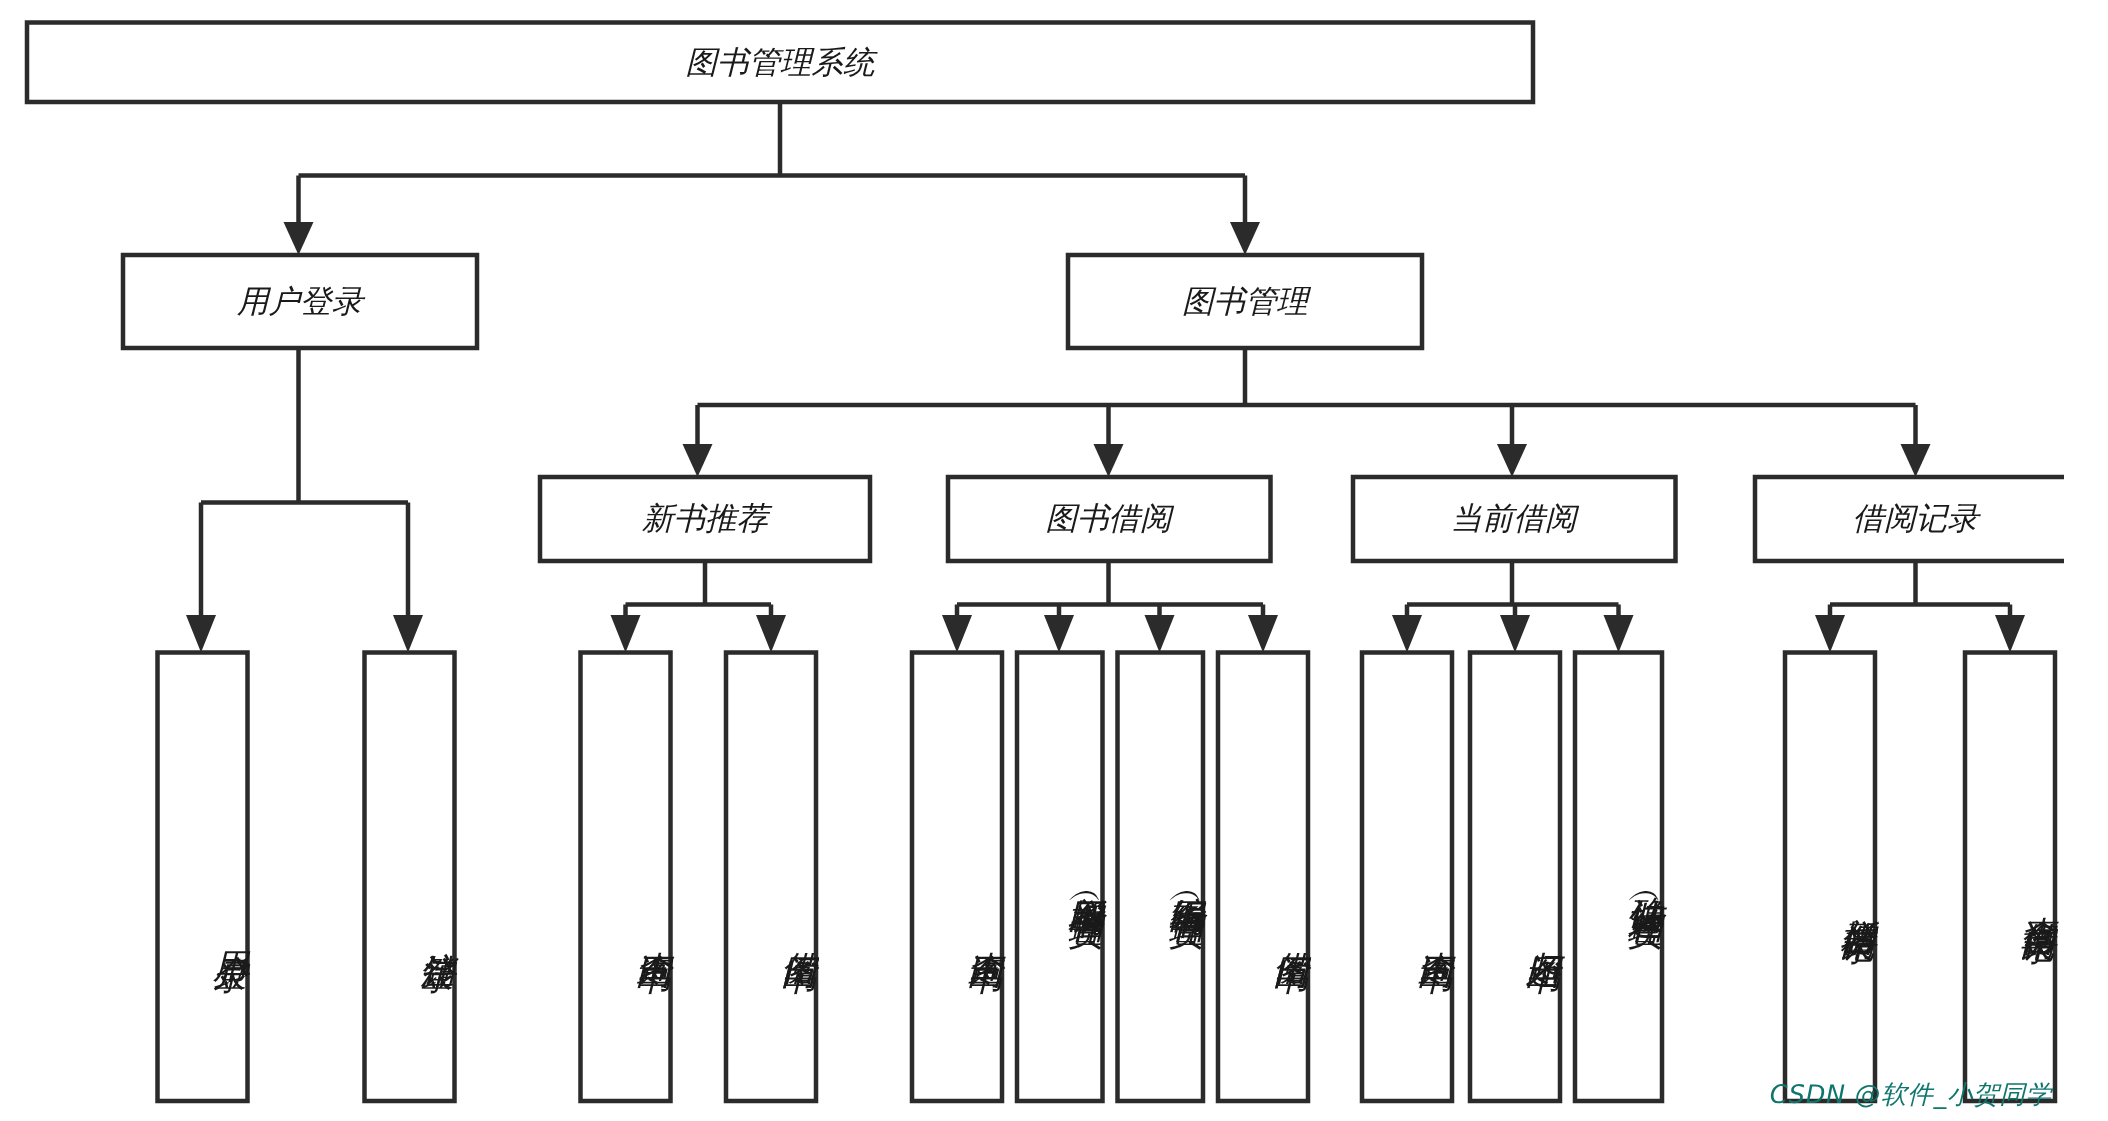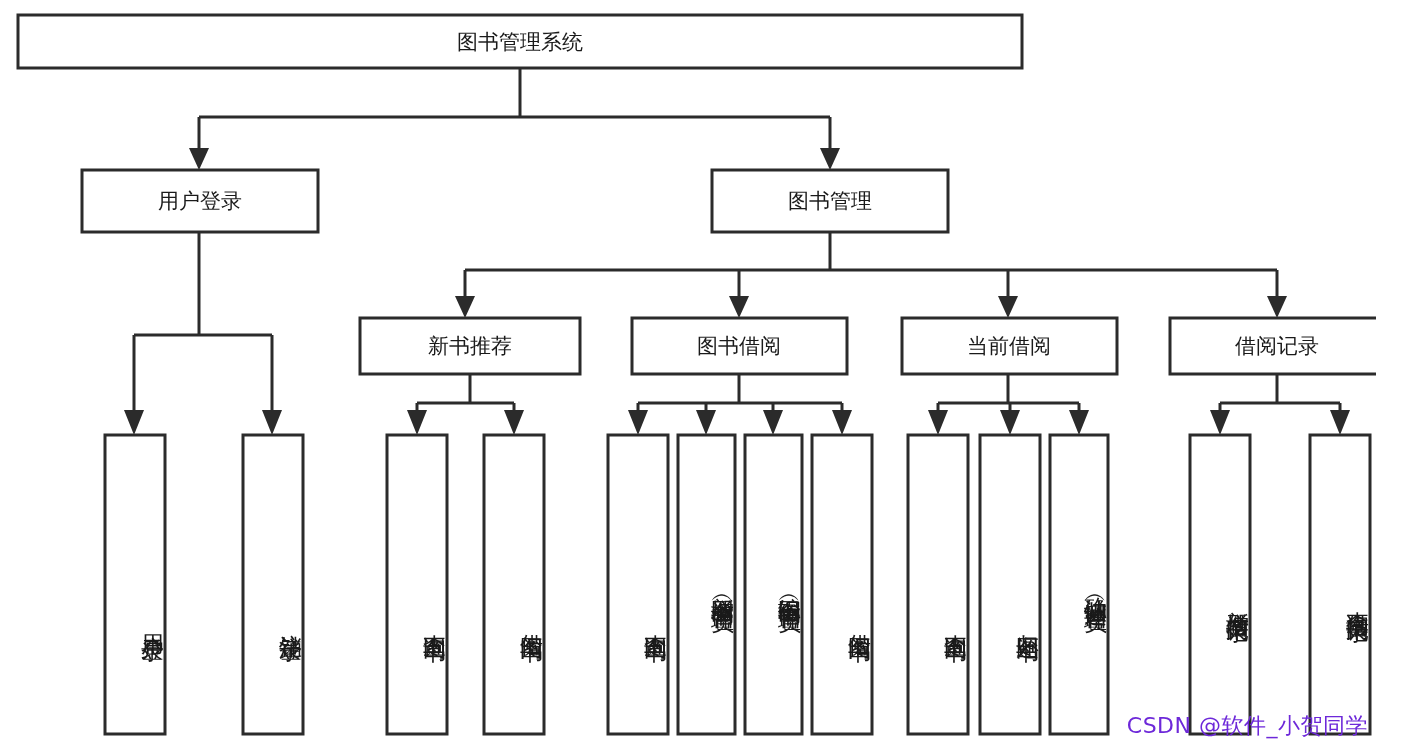--- a/index.html
+++ b/index.html
@@ -9,20 +9,21 @@
   }
   body {
     font-family: "DejaVu Sans", "Liberation Sans", sans-serif;
   }
   #diagram-root {
     position: relative;
     width: 1376px;
     height: 747px;
     background: #ffffff;
     overflow: hidden;
+    font-style: italic;
   }
   svg#flow {
     position: absolute;
     left: 0;
     top: 0;
     width: 1405px;
     height: 747px;
   }
   .node-box {
     fill: #ffffff;
@@ -58,22 +59,22 @@
     color: #1a1a1a;
     text-align: center;
     white-space: nowrap;
     pointer-events: none;
   }
   .watermark {
     position: absolute;
     right: 8px;
     bottom: 6px;
     font-family: "DejaVu Sans", "Liberation Sans", sans-serif;
-    font-size: 22px;
-    color: #6d28d9;
+    font-size: 17px;
+    color: #0f766e;
     letter-spacing: 0.5px;
     white-space: nowrap;
   }
 </style>
 </head>
 <body>
 
 <div id="diagram-root">
 
   <svg id="flow" viewBox="0 0 1405 747">

